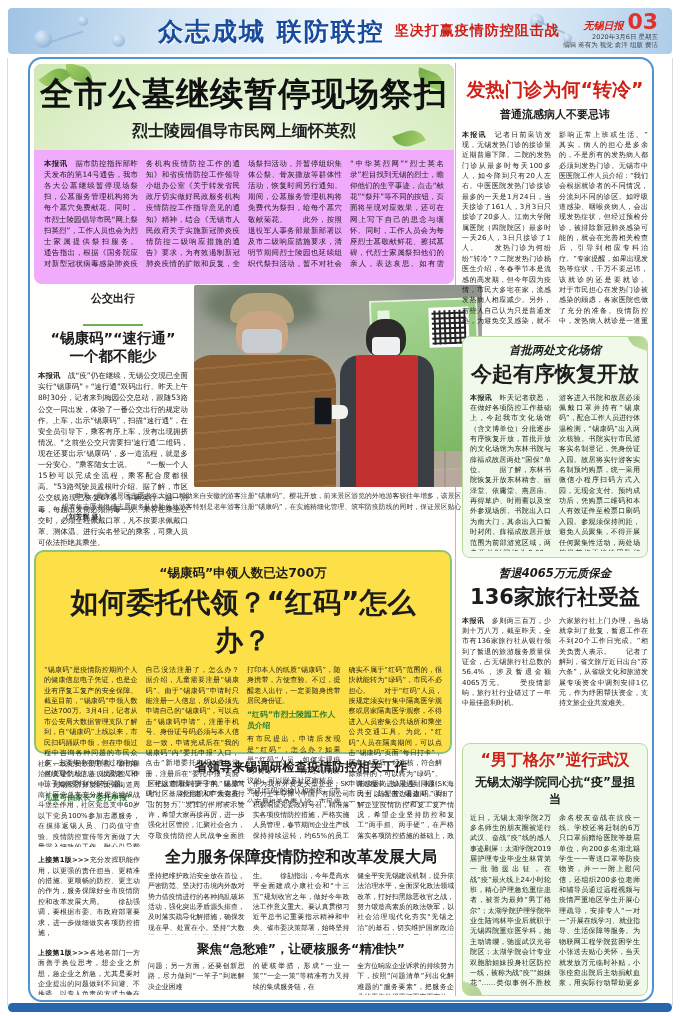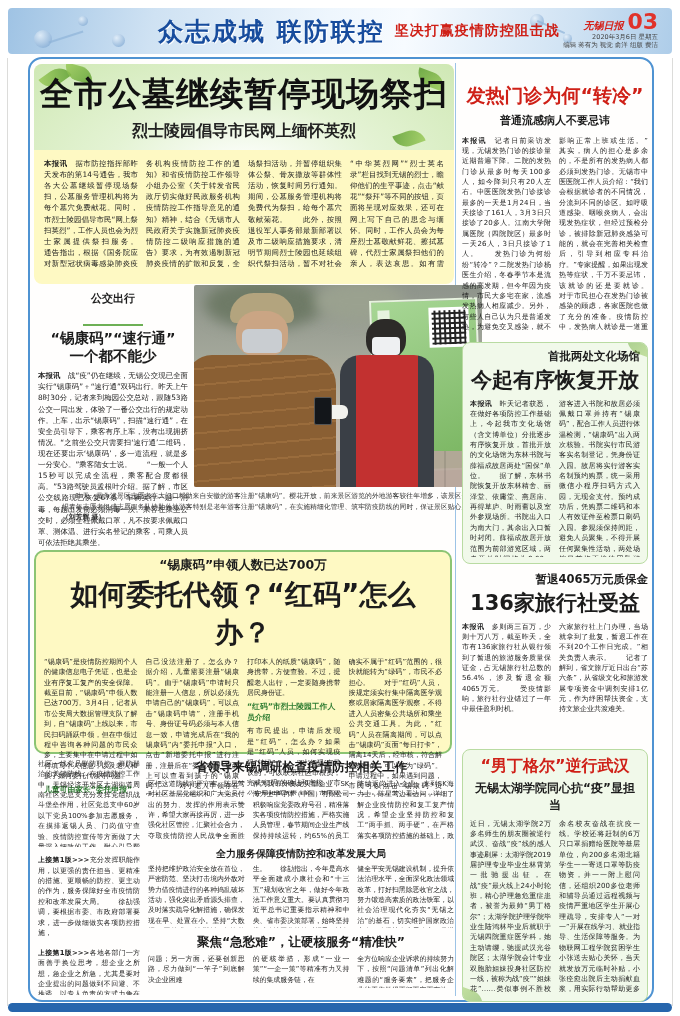--- a/index.html
+++ b/index.html
@@ -29,21 +29,21 @@
   .vdiv{position:absolute;left:425px;top:4px;bottom:4px;width:1px;background:#9cc3e6;}
   
   .col{font-size:7.4px;line-height:1.5;text-align:justify;overflow:hidden;}
   .dispatch{font-weight:bold;}
   .byline{font-weight:bold;text-align:right;font-size:7.4px;}
   .kicker{font-weight:bold;text-align:center;}
   .subhead-green{color:#2f7d32;font-weight:bold;font-size:7.8px;margin:3px 0;}
   .jump{font-weight:bold;}
   
   .lead{position:absolute;left:4px;top:5px;width:420px;height:220px;border-radius:8px;overflow:hidden;
-        background:#fef9c3;}
+        background:#f0abfc;}
   .lead-head{position:relative;height:86px;background:
       radial-gradient(ellipse at 50% 120%,#ffffff 0%,#e4f3d4 45%,#cfe8b4 100%);}
   .leaf{position:absolute;width:30px;height:15px;background:linear-gradient(120deg,#9ccb5a,#5f9f33);
         border-radius:0 16px 0 16px;opacity:.85;}
   .lead-headline{position:relative;text-align:center;font-size:33px;font-weight:bold;letter-spacing:1px;
                  padding-top:8px;color:#111;}
   .lead-deck{position:relative;text-align:center;font-size:16px;font-weight:bold;margin-top:4px;color:#222;}
   .lead-body{display:flex;gap:8px;padding:8px 10px;}
   .lead-body .col{flex:1;height:112px;}
   
@@ -78,43 +78,43 @@
   .vol-hand{position:absolute;left:-6px;top:86px;width:22px;height:14px;background:#f2f2ee;border-radius:6px;}
   .vol-phone{position:absolute;left:-18px;top:78px;width:16px;height:26px;background:#13161a;border:1px solid #555;border-radius:2px;}
   .pave{position:absolute;left:0;bottom:0;width:100%;height:36px;
       background:repeating-linear-gradient(90deg,#b7a79c 0 26px,#a5968c 26px 28px),
                  repeating-linear-gradient(#b7a79c 0 11px,#a5968c 11px 12px);opacity:.9;}
   .caption{position:absolute;left:32px;top:432px;width:420px;font-size:6.8px;line-height:1.55;
            text-align:justify;color:#333;text-indent:2em;}
   .credit{font-weight:bold;white-space:nowrap;}
   
   .codebox{position:absolute;left:4px;top:491px;width:418px;height:204px;border:2px solid #8cc473;
-           border-radius:10px;background:#fef9c3;padding:5px 8px;box-sizing:border-box;}
+           border-radius:10px;background:#fde047;padding:13px 8px;box-sizing:border-box;}
   .codebox .kicker{font-size:12.5px;}
   .code-headline{text-align:center;font-size:28px;font-weight:bold;margin:2px 0 5px 0;}
   .code-cols{display:flex;gap:8px;}
   .code-cols .ccol{flex:1;height:138px;overflow:hidden;}
   .code-cols .col{font-size:7px;line-height:1.48;}
   
   .bzone{position:absolute;left:8px;top:700px;width:416px;height:236px;display:flex;gap:8px;}
   .bzone-left{width:102px;display:flex;flex-direction:column;gap:8px;}
   .bzone-left .col{font-size:6.9px;}
   .bzone-right{flex:1;display:flex;flex-direction:column;}
   .sub-art{margin-bottom:6px;}
   .sub-head{text-align:center;font-weight:bold;font-size:13px;margin-bottom:3px;}
   .sub-cols{display:flex;gap:8px;}
   .sub-cols .col{flex:1;font-size:6.9px;}
   
   .right{position:absolute;left:432px;top:4px;width:186px;}
-  .fever-headline{text-align:center;font-size:19px;font-weight:bold;color:#cf2017;margin-top:20px;}
+  .fever-headline{text-align:center;font-size:19px;font-weight:bold;color:#cf2017;margin-top:14px;}
   .fever-deck{text-align:center;font-size:11px;font-weight:bold;line-height:1.5;margin:4px 0 6px 0;}
   .two-cols{display:flex;gap:8px;}
   .two-cols .col{flex:1;font-size:7px;line-height:1.48;}
   .greenbox{background:#f1f9ea;border:1px solid #b9dba2;border-radius:8px;padding:6px 7px;position:relative;overflow:hidden;}
-  .gb-kicker{text-align:right;font-weight:bold;font-size:11.5px;}
+  .gb-kicker{text-align:center;font-weight:bold;font-size:11.5px;font-style:italic;}
   .gb-headline{text-align:center;font-weight:bold;font-size:21px;margin:2px 0 5px 0;}
   .travel{margin-top:8px;}
   .wuhan-headline{text-align:center;font-size:16px;font-weight:bold;color:#cf2017;}
   .wuhan-deck{text-align:center;font-size:12px;font-weight:bold;margin:3px 0 5px 0;}
 </style>
 </head>
 <body>
 
 <div class="page">
   <div class="crop" style="left:7px"></div>
@@ -227,21 +227,21 @@
       <div class="bzone-right">
         <div class="sub-art">
           <div class="sub-head" style="font-size:12.5px">省领导来锡调研检查疫情防控相关工作</div>
           <div class="sub-cols">
             <div class="col" style="height:62px">区把这道防线守严守牢。陈星莺对社区基层党组织和广大党员付出的努力、发挥的作用表示赞许，希望大家再接再厉，进一步强化社区管控，汇聚社会合力，夺取疫情防控人民战争全面胜利。</div>
             <div class="col" style="height:62px">作为我市外资龙头型企业，SK海力士半导体（中国）有限公司积极响应党委政府号召，精准落实各项疫情防控措施，严格实施人员管理，春节期间企业生产线保持持续运转，约65%的员工未离锡，目前已有4000多名员工</div>
             <div class="col" style="height:62px"><span>陆续返岗进入企业。来到SK海力士，陈星莺边看边问，详细了解企业疫情防控和复工复产情况，希望企业坚持防控和复工“两手抓、两手硬”，在严格落实各项防控措施的基础上，政企同心、争分夺秒，加快推进新建、续建项目建设，为无锡乃至全省经济高质量发展作出更大贡献。</span></div>
           </div>
         </div>
         <div class="sub-art">
-          <div class="sub-head" style="font-size:10px">全力服务保障疫情防控和改革发展大局</div>
+          <div class="sub-head" style="font-size:16px">全力服务保障疫情防控和改革发展大局</div>
           <div class="sub-cols">
             <div class="col" style="height:64px">坚持把维护政治安全放在首位，严密防范、坚决打击境内外敌对势力借疫情进行的各种捣乱破坏活动，强化突出矛盾源头排查，及时落实疏导化解措施，确保发现在早、处置在小。坚持“大数据＋网格化＋铁脚板”有效做法，提高精准防控、精细治理水平，筑牢基层疫情防控堡垒。深化社会治安防控，始终保持依法严厉打击违法犯罪高压态势，维护良好医疗、防疫、市场和社会秩序。认真落实安全生产专项整治要求，坚决防止各类重大公共安全事故发</div>
             <div class="col" style="height:64px">生。　　徐劼指出，今年是高水平全面建成小康社会和“十三五”规划收官之年，做好今年政法工作意义重大。要认真贯彻习近平总书记重要指示精神和中央、省市委决策部署，始终坚持党对政法工作的绝对领导，以争创“全国市域社会治理现代化试点合格城市”为动力，积极探索市域社会治理新路，</div>
             <div class="col" style="height:64px"><span>健全平安无锡建设机制，提升依法治理水平，全面深化政法领域改革，打好扫黑除恶收官之战，努力锻造高素质的政法铁军，以社会治理现代化夯实“无锡之治”的基石，切实维护国家政治安全，确保社会大局稳定，促进社会公平正义，保障人民安居乐业，为全市高水平全面建成小康社会、建设“强富美高”新无锡、当好高质量发展领跑者提供坚强有力的服务保障。</span></div>
           </div>
         </div>
         <div class="sub-art">
           <div class="sub-head" style="font-size:12.5px">聚焦“急愁难”，让硬核服务“精准快”</div>
           <div class="sub-cols">
             <div class="col" style="height:34px">问题；另一方面，还要创新思路，尽力做到“一竿子”到底解决企业困难</div>

